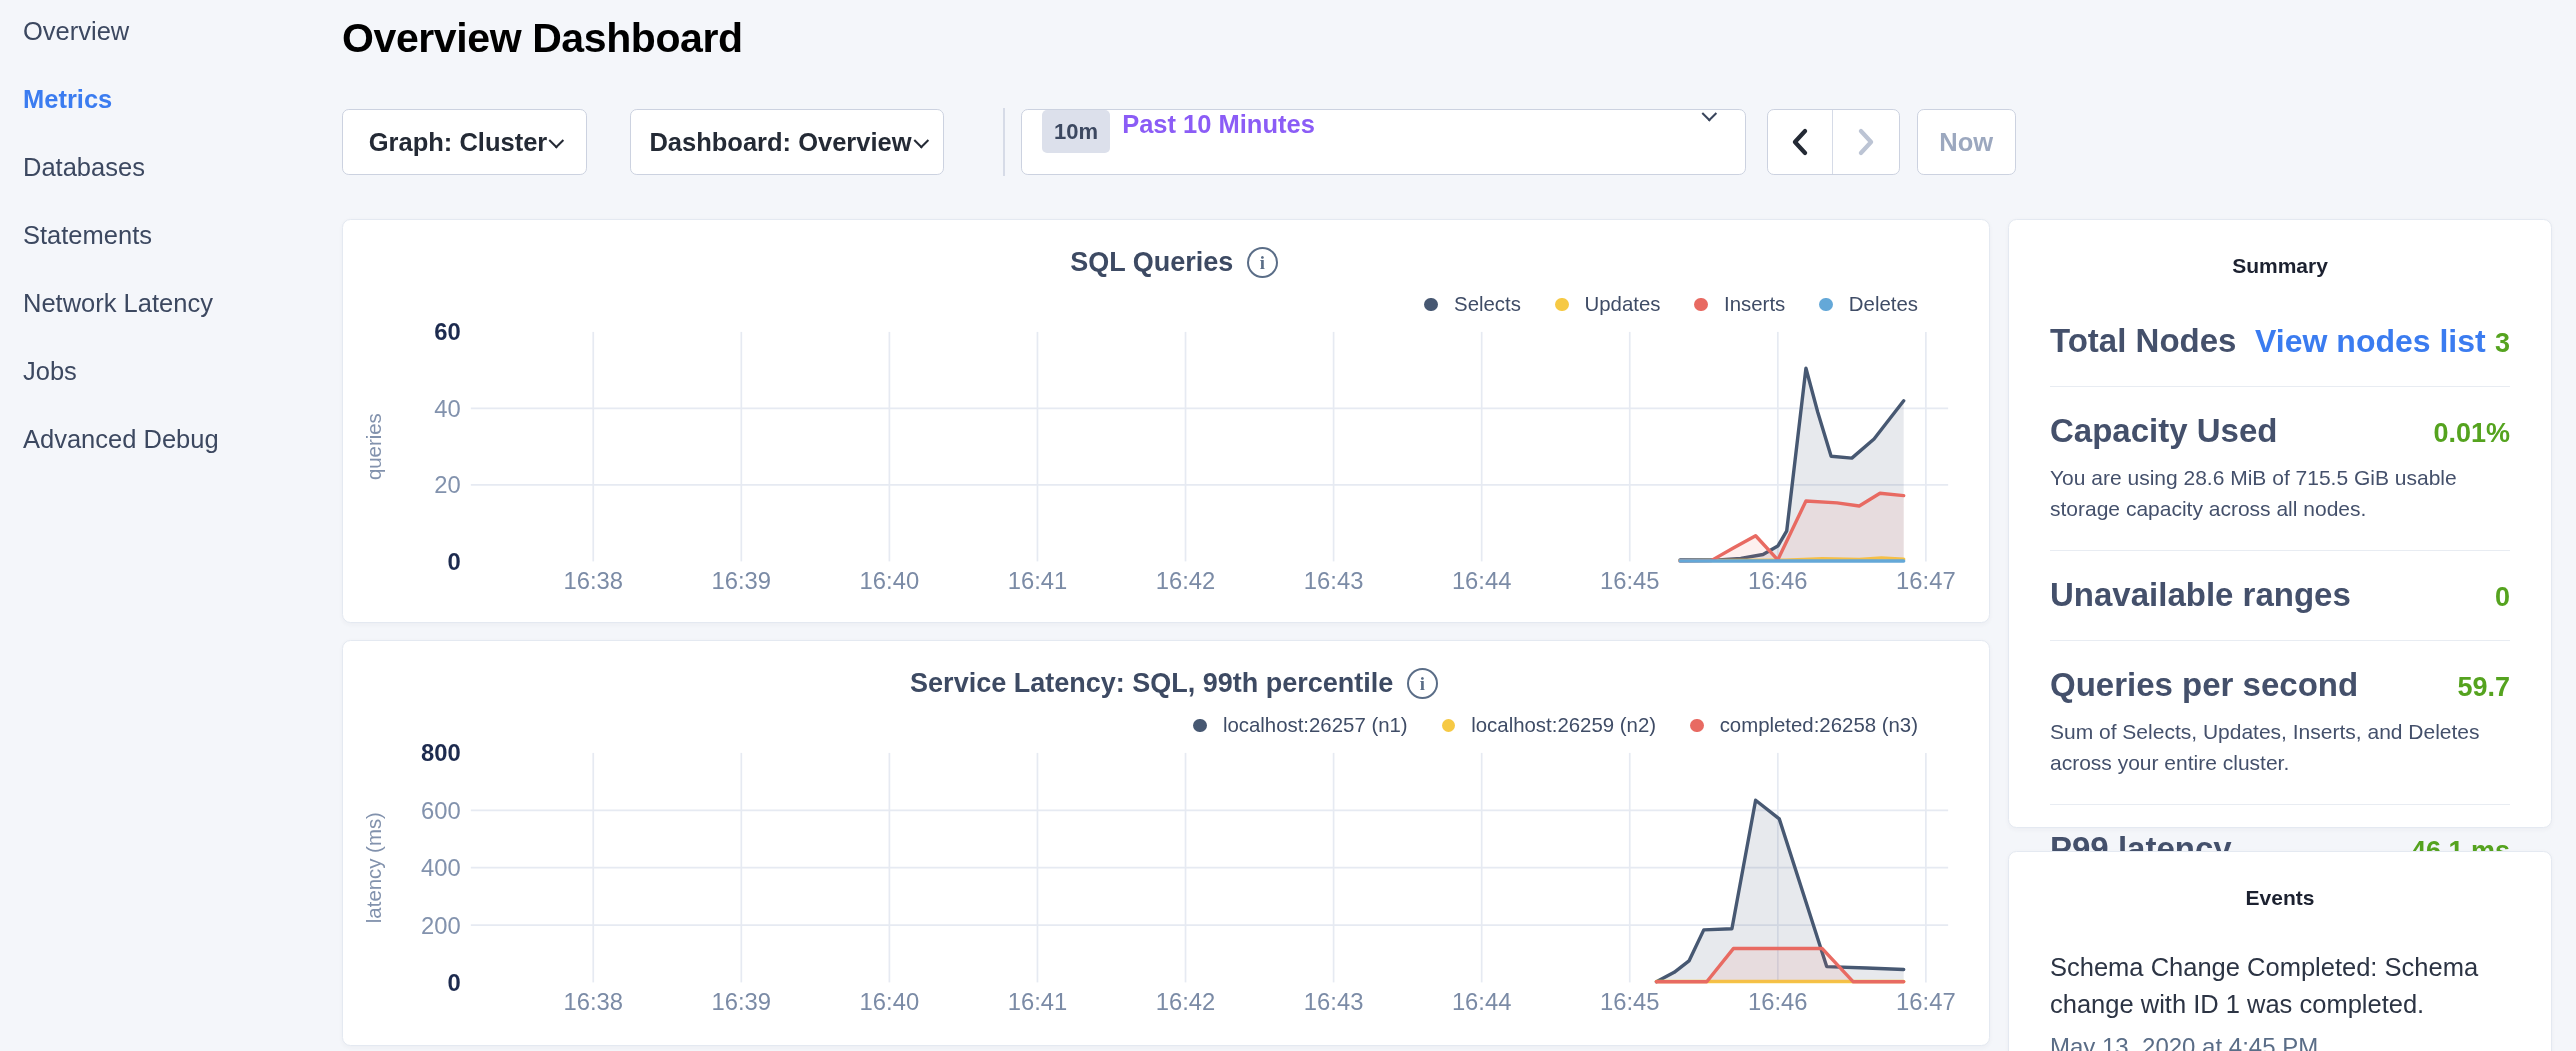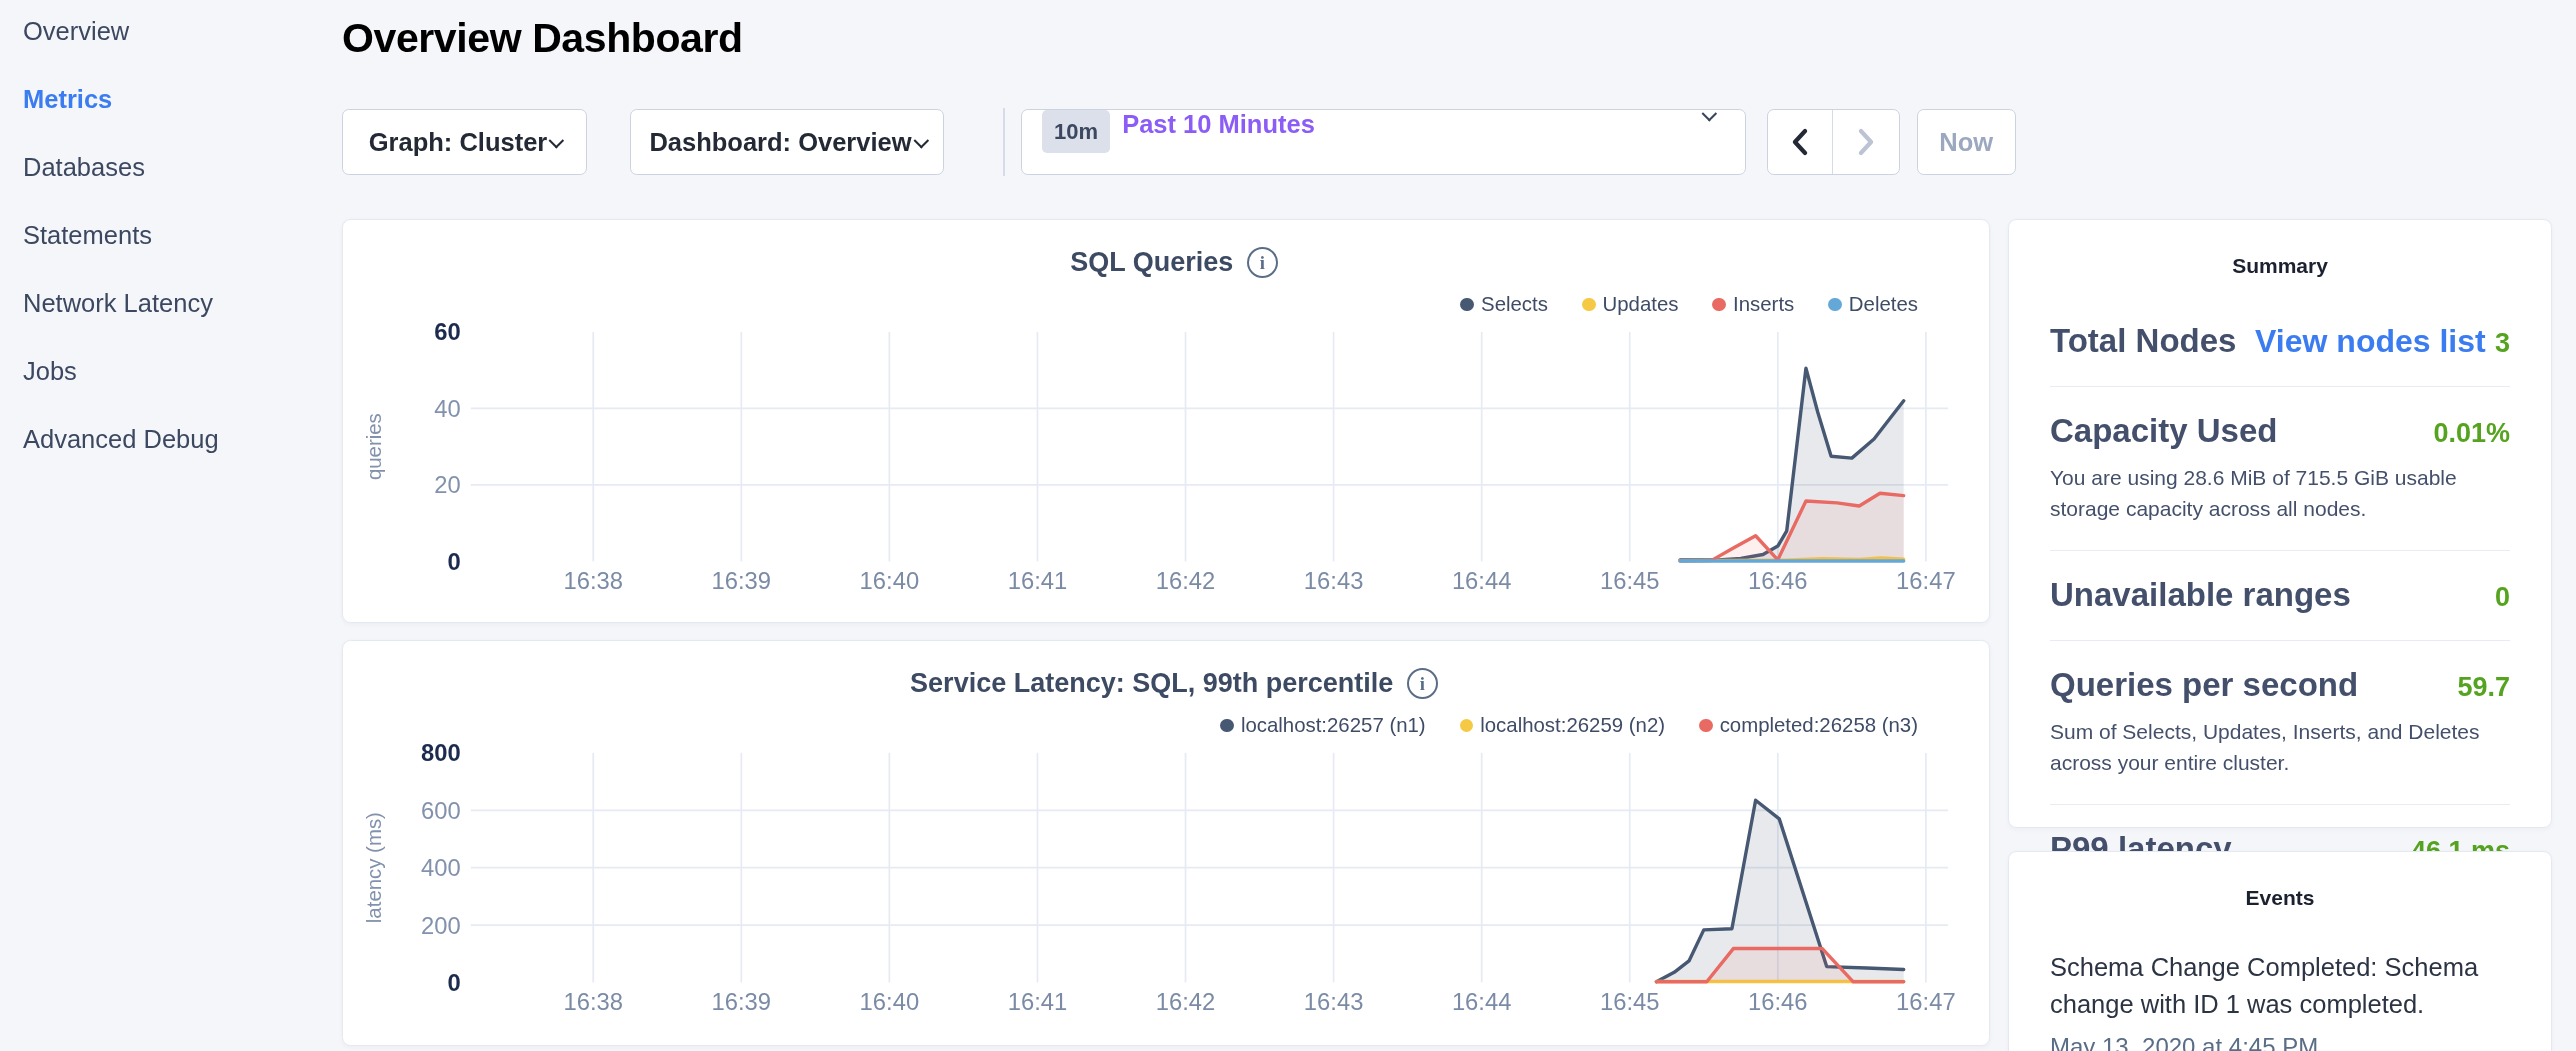--- a/index.html
+++ b/index.html
@@ -36,21 +36,21 @@
   .chart-card1 { left:342px; top:219px;  width:1648px; height:404px; }
   .chart-card2 { left:342px; top:640px;  width:1648px; height:406px; }
   .summary-card{ left:2008px; top:219px; width:544px; height:609px; }
   .events-card { left:2008px; top:851px; width:544px; height:255px; }
 
   
   .chart-head { position:absolute; top:27px; left:0; width:100%; display:flex; align-items:center; justify-content:center; gap:13.6px;margin-left:8px; }
   .chart-title { font-size:27px; font-weight:700; color:#3d4a63; }
   .info-icon { width:31px; height:31px; border:2.6px solid #5a6d87; border-radius:50%; color:#5a6d87; font-size:18.7px; font-weight:700; display:flex; align-items:center; justify-content:center; font-family:"Liberation Serif","DejaVu Serif",serif; cursor:pointer; }
   .legend { position:absolute; top:73px; right:71px; display:flex; gap:34px; align-items:center; }
-  .legend-item { display:flex; align-items:center; gap:7px; font-size:20.4px; color:#3f4c66; cursor:pointer; }
+  .legend-item { display:flex; align-items:center; gap:16px; font-size:20.4px; color:#3f4c66; cursor:pointer; }
   .legend-item .dot { width:13.6px; height:13.6px; border-radius:50%; display:inline-block; }
   svg.plot { position:absolute; top:100px; left:0; }
   .grid  { stroke:#e6eaf2; stroke-width:2; }
   .xtick { fill:#7b8ba6; font-size:28px; }
   .ytick { fill:#8292ad; font-size:28px; }
   .ytick.strong { fill:#1d2b4f; font-weight:700; }
   .ytitle { fill:#8292ad; font-size:24px; }
 
   
   .panel-title { text-align:center; font-size:21px; font-weight:700; color:#1c2130; margin-top:34px; }

